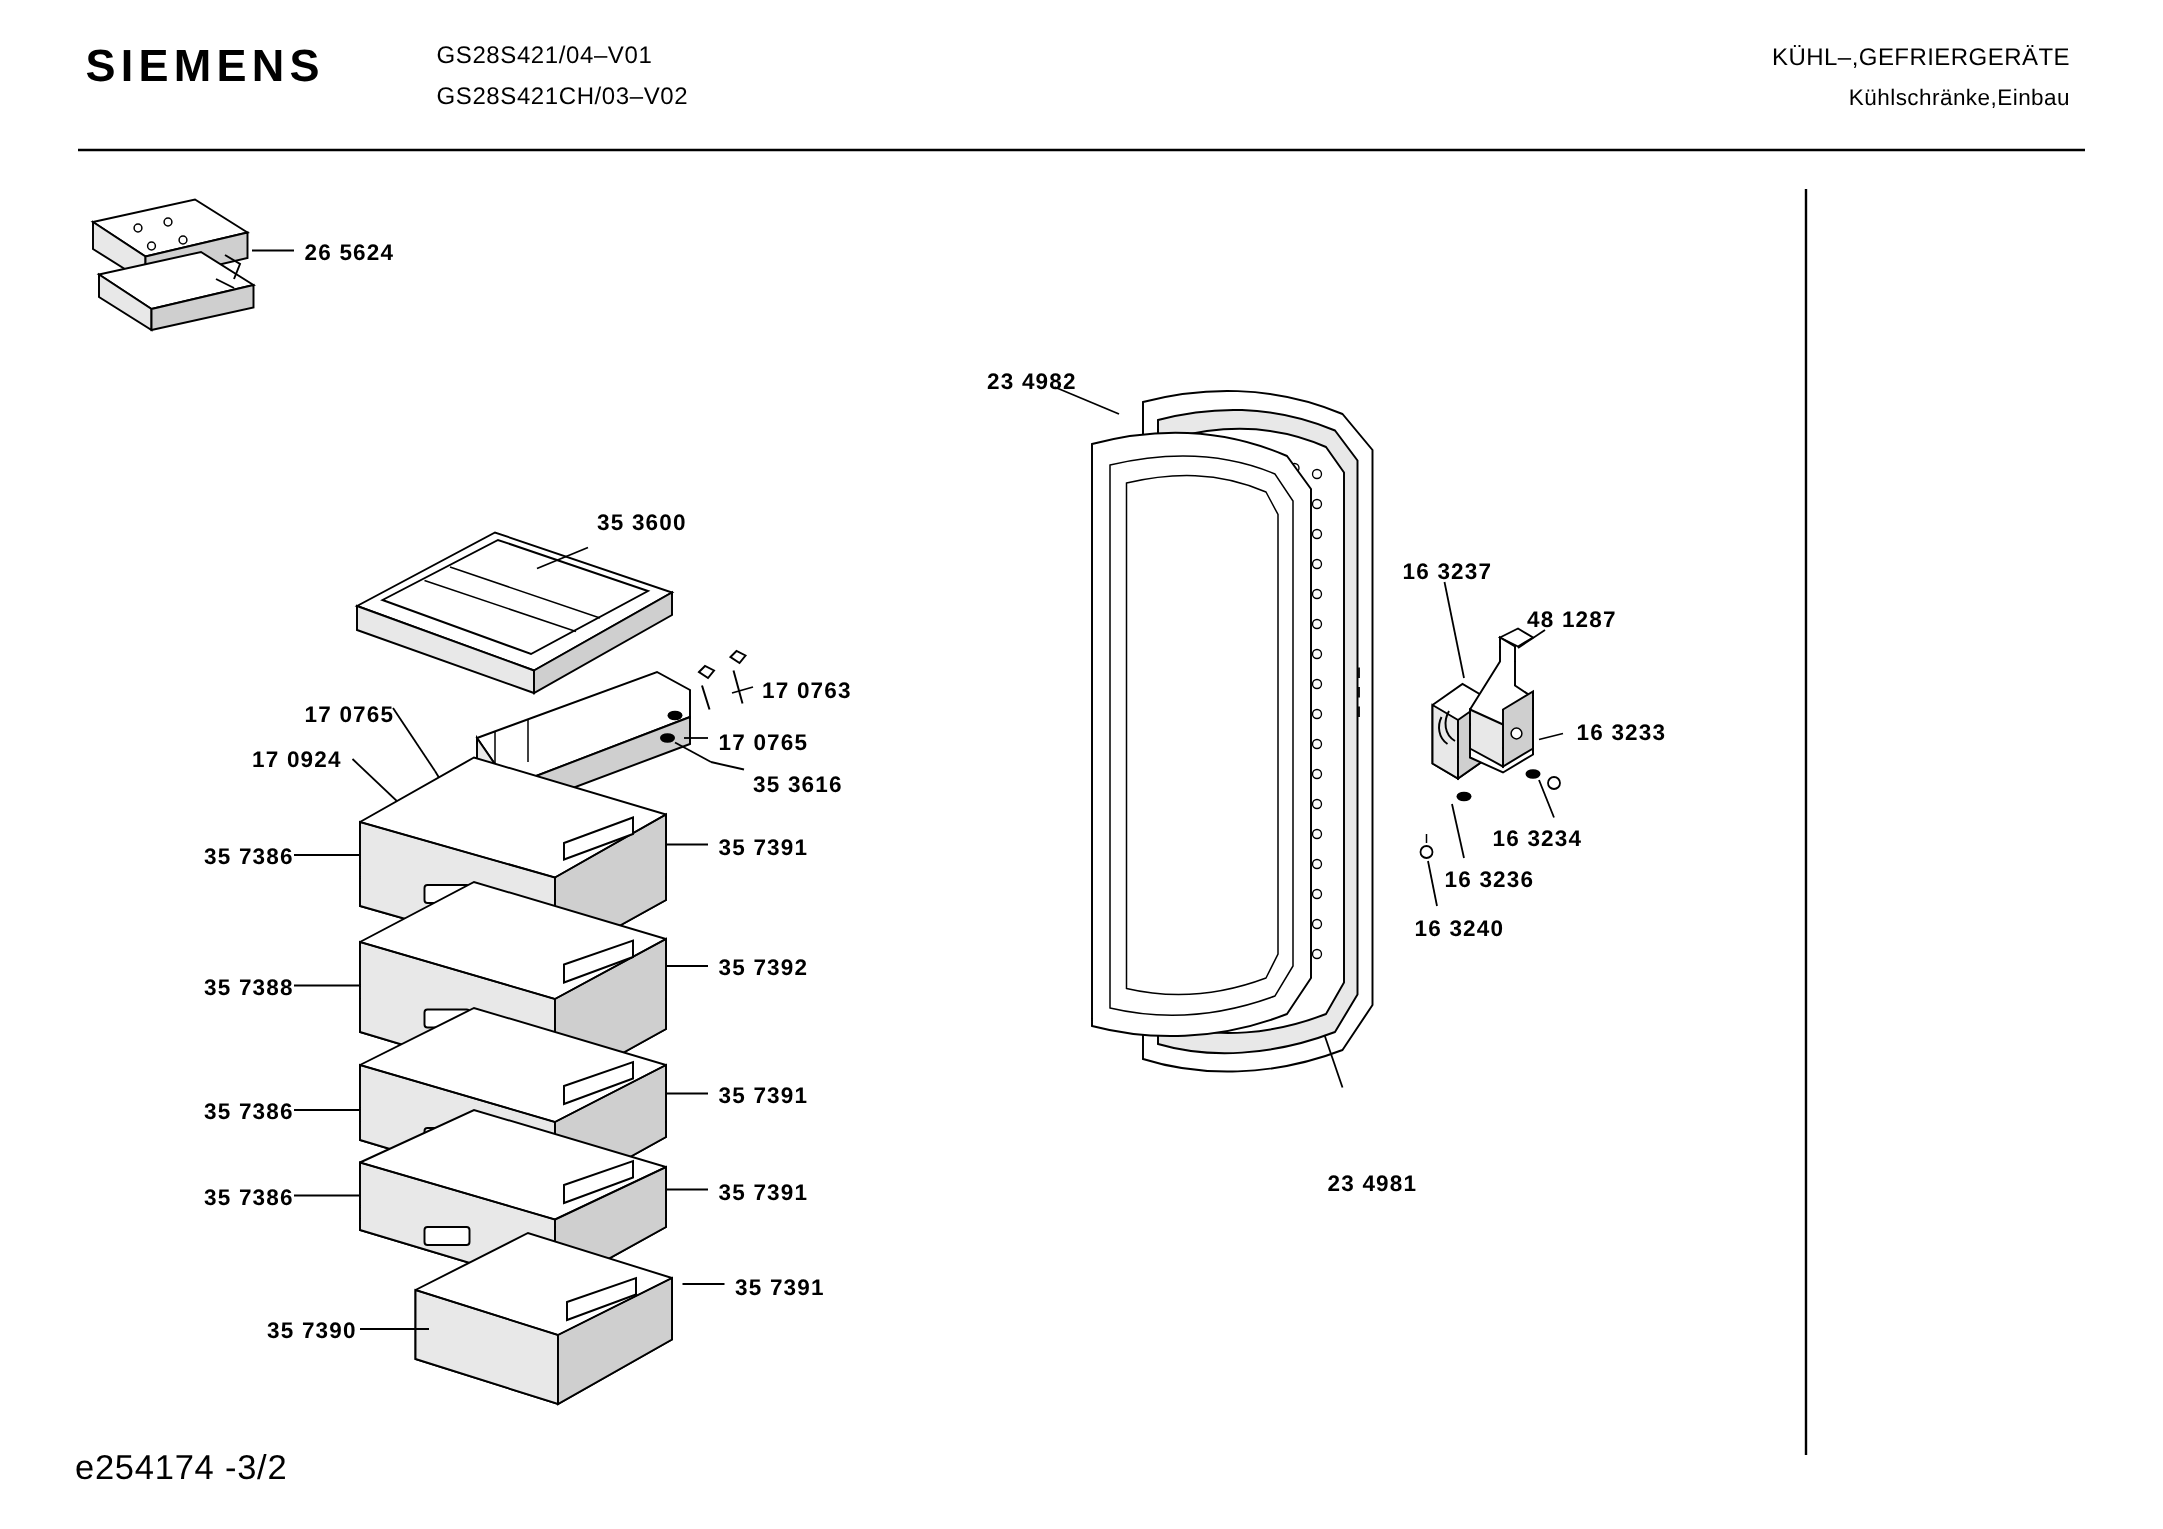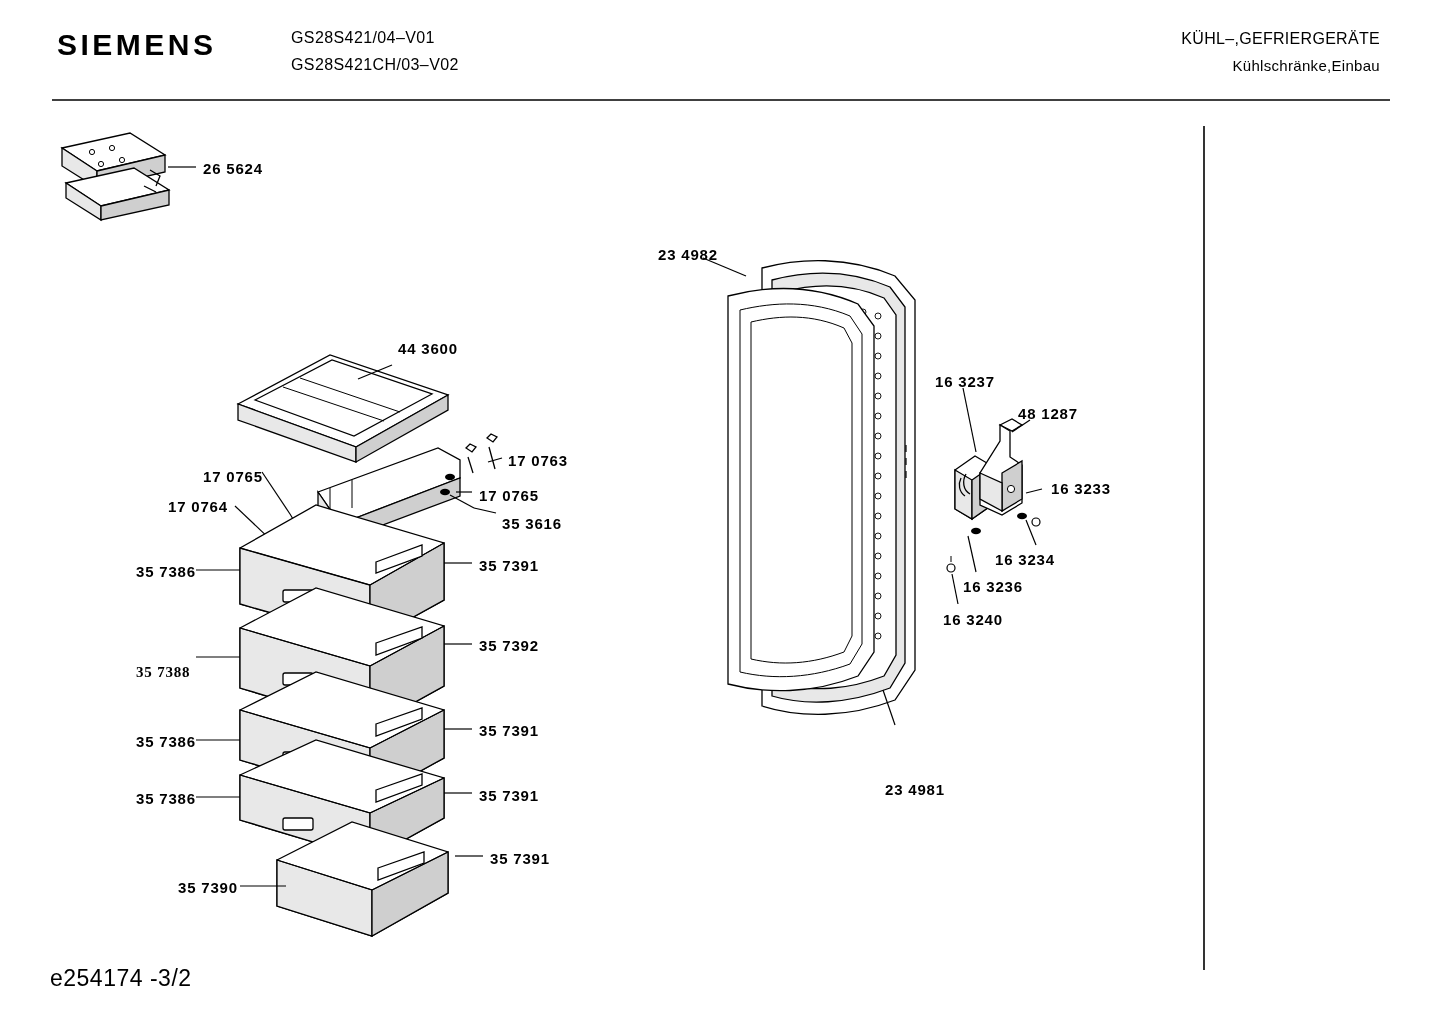--- a/index.html
+++ b/index.html
@@ -378,29 +378,29 @@
       <line class="lead" x1="963" y1="388" x2="976" y2="452"></line>
       <line class="lead" x1="1030" y1="420" x2="1012" y2="432"></line>
       <line class="lead" x1="1026" y1="493" x2="1042" y2="489"></line>
       <line class="lead" x1="1026" y1="520" x2="1036" y2="545"></line>
       <line class="lead" x1="968" y1="536" x2="976" y2="572"></line>
       <line class="lead" x1="952" y1="574" x2="958" y2="604"></line>
     </g>
   </svg>
 
   <div class="lbl b" style="left:203px; top:160px;">26 5624</div>
-  <div class="lbl b" style="left:398px; top:340px;">44 3600</div>
+  <div class="lbl b" style="left:398px; top:340px;">35 3600</div>
   <div class="lbl b" style="left:203px; top:468px;">17 0765</div>
-  <div class="lbl b" style="left:168px; top:498px;">17 0764</div>
+  <div class="lbl b" style="left:168px; top:498px;">17 0924</div>
   <div class="lbl b" style="left:508px; top:452px;">17 0763</div>
   <div class="lbl b" style="left:479px; top:487px;">17 0765</div>
   <div class="lbl b" style="left:502px; top:515px;">35 3616</div>
   <div class="lbl b" style="left:136px; top:563px;">35 7386</div>
   <div class="lbl b" style="left:479px; top:557px;">35 7391</div>
-  <div class="lbl b" style="left:136px; top:664px;font-family:Liberation Serif, serif;">35 7388</div>
+  <div class="lbl b" style="left:136px; top:650px;">35 7388</div>
   <div class="lbl b" style="left:479px; top:637px;">35 7392</div>
   <div class="lbl b" style="left:136px; top:733px;">35 7386</div>
   <div class="lbl b" style="left:479px; top:722px;">35 7391</div>
   <div class="lbl b" style="left:136px; top:790px;">35 7386</div>
   <div class="lbl b" style="left:479px; top:787px;">35 7391</div>
   <div class="lbl b" style="left:490px; top:850px;">35 7391</div>
   <div class="lbl b" style="left:178px; top:879px;text-align:center;">35 7390</div>
   <div class="lbl b" style="left:658px; top:246px;">23 4982</div>
   <div class="lbl b" style="left:885px; top:733px;margin-top:48px;">23 4981</div>
   <div class="lbl b" style="left:935px; top:373px;text-align:right;">16 3237</div>

